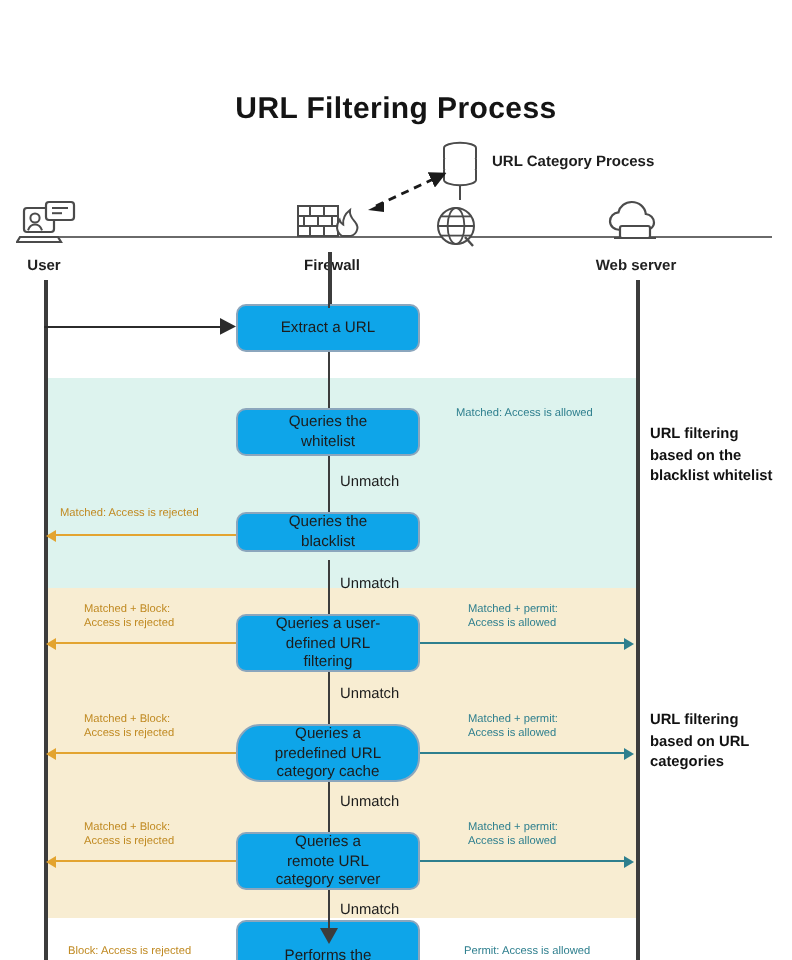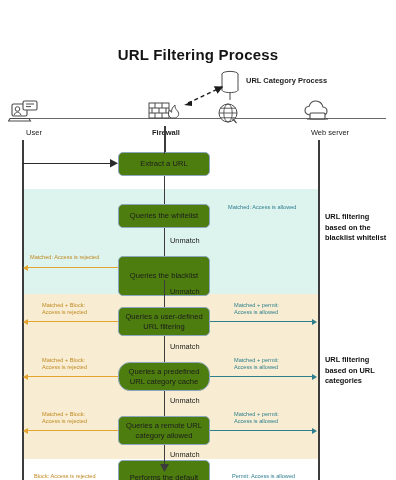--- a/index.html
+++ b/index.html
@@ -28,34 +28,34 @@
   
   .lifeline{position:absolute;width:1.5px;background:#3c3c3c;}
 
   
   .netline{position:absolute;height:1.2px;background:#6a6a6a;}
   .nodelabel{
     position:absolute;text-align:center;
     font-size:7.5px;color:#1d1d1d;font-weight:bold;
     white-space:nowrap;
   }
-  .nodelabel.plain{font-weight:normal;color:#222;padding-left:12px;}
+  .nodelabel.plain{font-weight:bold;color:#222;}
   .icon{position:absolute;}
 
   
   .pbox{
     position:absolute;
-    background:#4d7c0f;
+    background:#0ea5e9;
     border:1.1px solid #8ba6bd;
     border-radius:5px;
     box-sizing:border-box;
     display:flex;align-items:center;justify-content:center;
     text-align:center;
     font-size:7.6px;color:#1c1c1c;line-height:1.28;
-    padding:2px 4px;
+    padding:2px 16px;
   }
 
   
   .vconn{position:absolute;width:1.4px;background:#3c3c3c;}
   .unmatch{
     position:absolute;font-size:7.4px;color:#1c1c1c;
     white-space:nowrap;text-align:left;
   }
 
   
@@ -186,34 +186,34 @@
   <div class="lifeline" style="left:318px;top:96px;height:360px;"></div>
 
   <div class="pbox" style="left:118px;top:108px;width:92px;height:24px;">
     <span>Extract a URL</span>
   </div>
 
   <div class="pbox" style="left:118px;top:160px;width:92px;height:24px;text-align:center;">
     <span>Queries the whitelist</span>
   </div>
 
-  <div class="pbox" style="left:118px;top:212px;width:92px;height:40px;">
+  <div class="pbox" style="left:118px;top:212px;width:92px;height:20px;">
     <span>Queries the blacklist</span>
   </div>
 
   <div class="pbox" style="left:118px;top:263px;width:92px;height:29px;">
     <span>Queries a user-defined URL filtering</span>
   </div>
 
   <div class="pbox" style="left:118px;top:318px;width:92px;height:29px;border-radius:12px;">
     <span>Queries a predefined URL category cache</span>
   </div>
 
   <div class="pbox" style="left:118px;top:372px;width:92px;height:29px;">
-    <span>Queries a remote URL category allowed</span>
+    <span>Queries a remote URL category server</span>
   </div>
 
   <div class="pbox" style="left:118px;top:416px;width:92px;height:45px;">
     <span>Performs the default action</span>
   </div>
 
   <div class="vconn" style="left:164px;top:104px;height:6px;"></div>
   <div class="vconn" style="left:164px;top:132px;height:28px;"></div>
   <div class="vconn" style="left:164px;top:184px;height:28px;"></div>
   <div class="vconn" style="left:164px;top:236px;height:27px;"></div>

